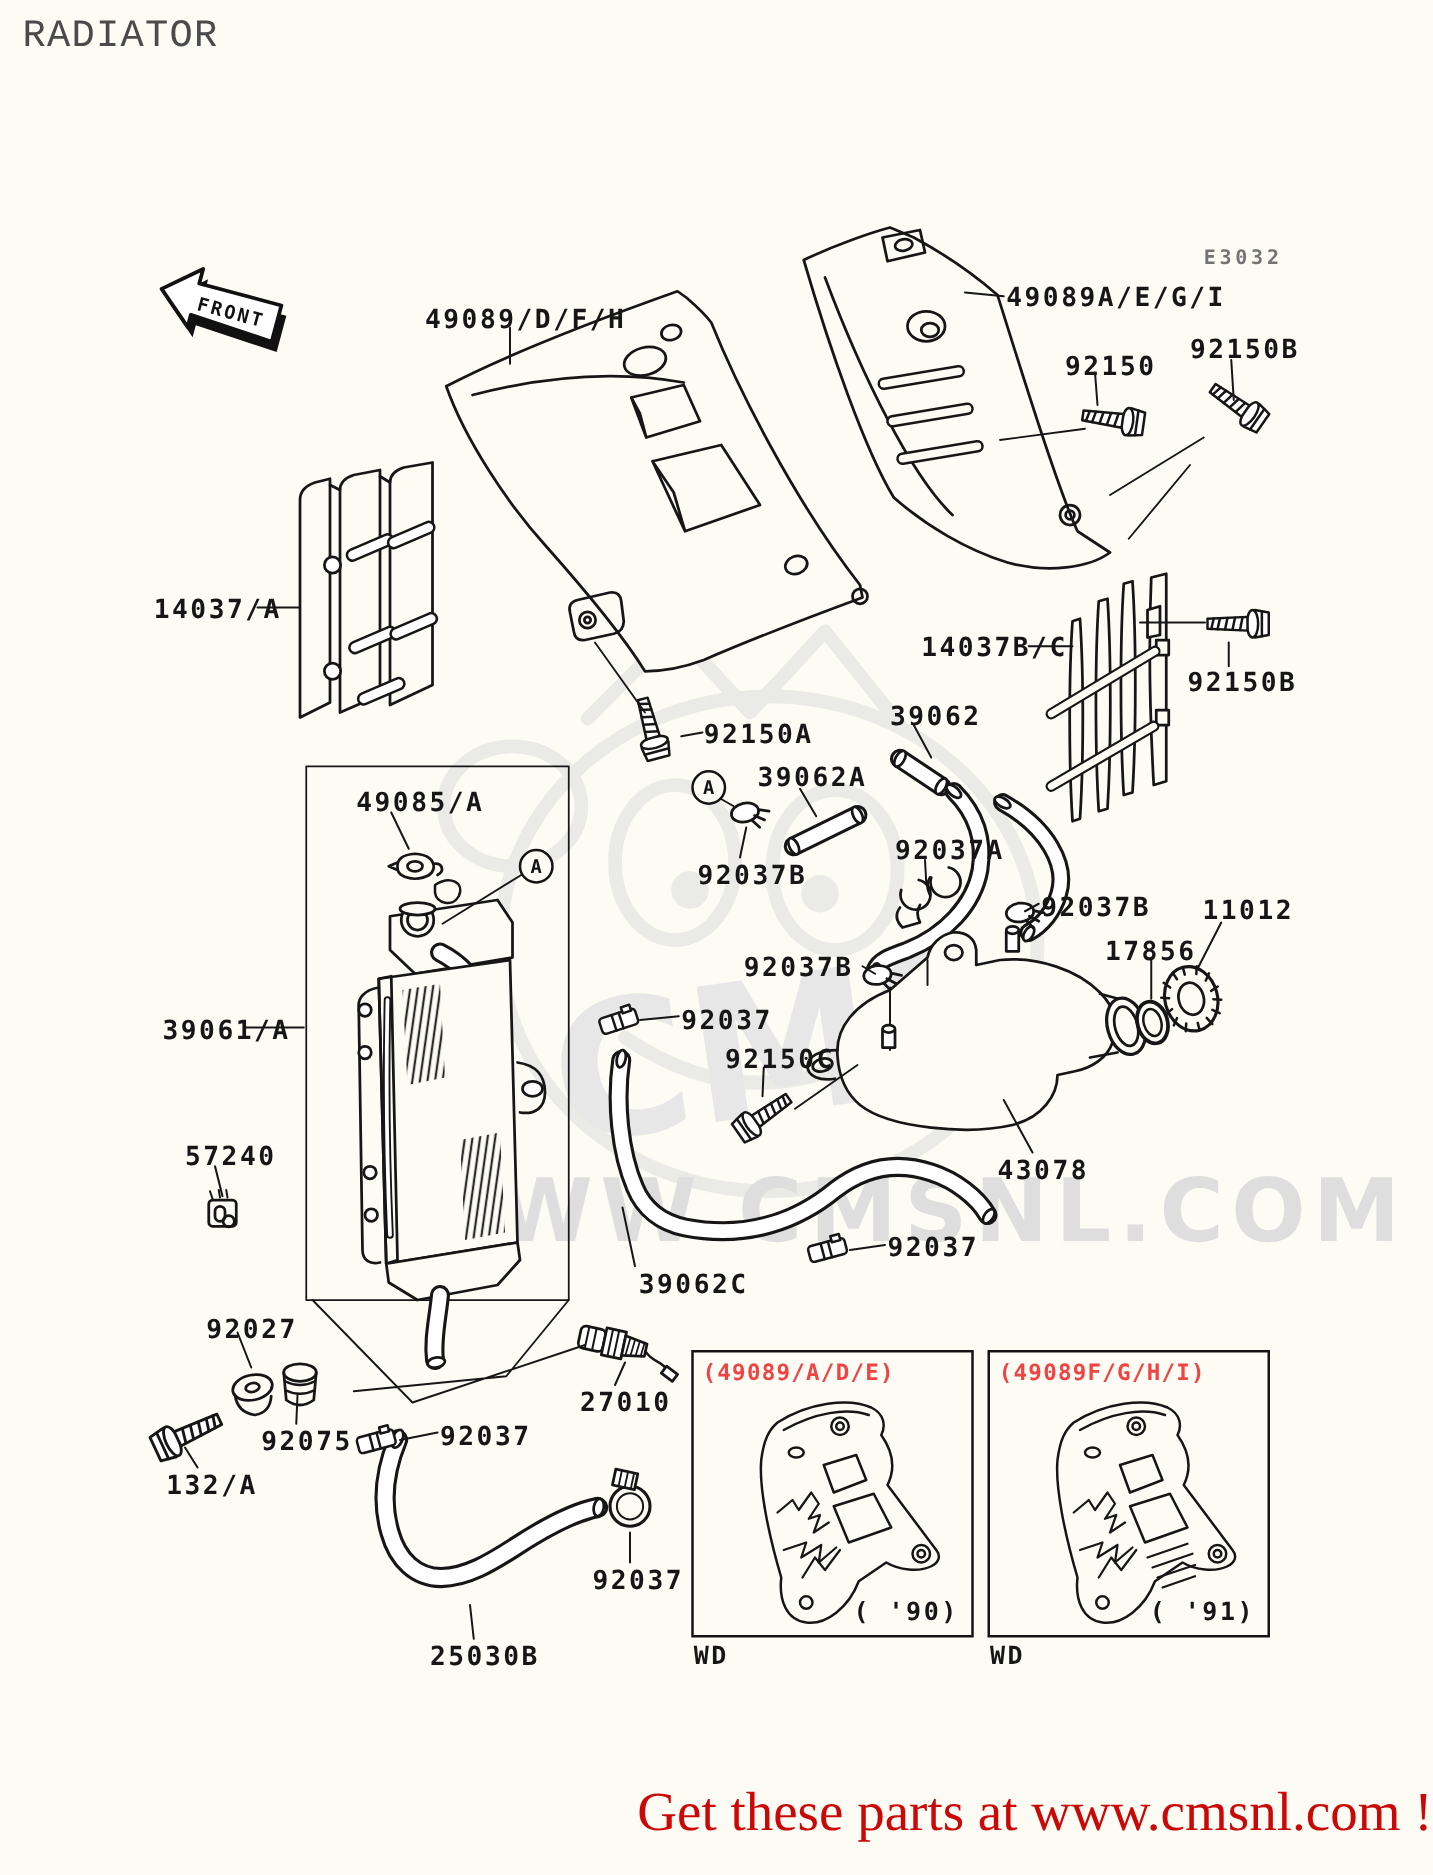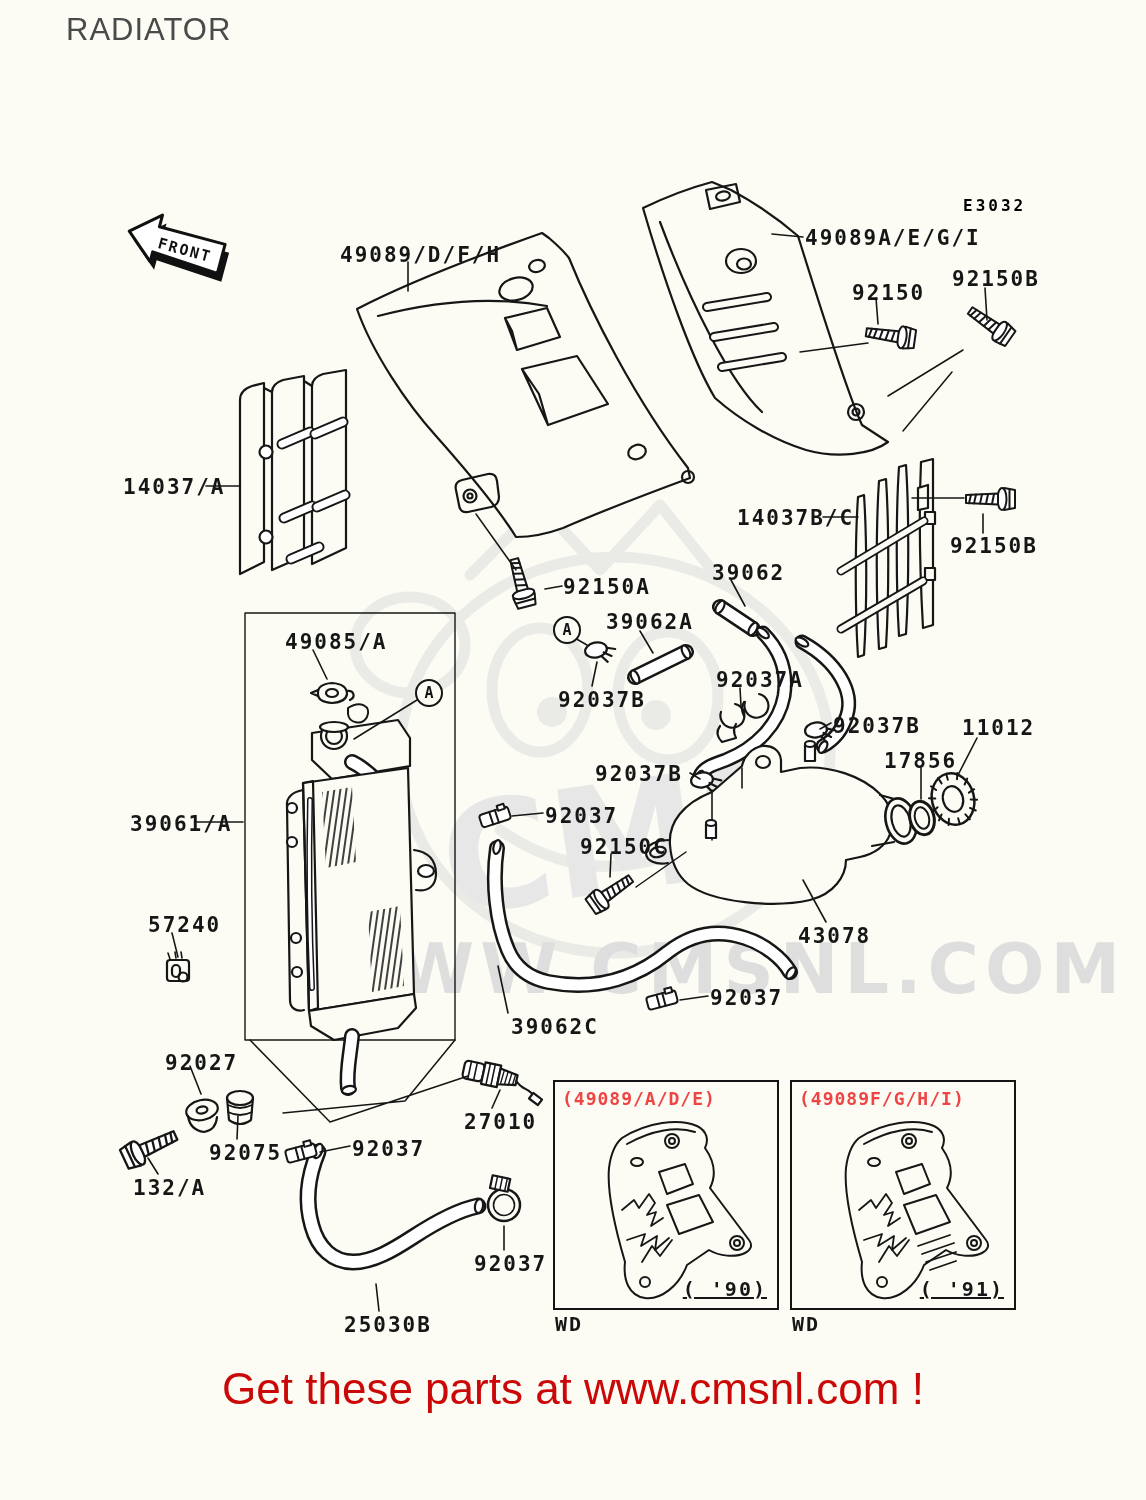--- a/index.html
+++ b/index.html
@@ -1,36 +1,36 @@
 <!DOCTYPE html>
 <html><head>
 <meta charset="utf-8">
 <style>
   html,body{margin:0;padding:0;}
   body{background:#fcfcf5;font-family:"DejaVu Sans Mono",monospace;}
   #stage{position:relative;width:1146px;height:1500px;background:#fcfcf5;overflow:hidden;}
   #diagram-svg{position:absolute;left:0;top:0;z-index:1;}
   .plabel{position:absolute;z-index:3;font-family:"DejaVu Sans Mono",monospace;
           font-weight:bold;font-size:21px;letter-spacing:2px;color:#161616;white-space:nowrap;}
-  #page-title{position:absolute;left:18px;top:12px;z-index:3;font-family:Liberation Sans, sans-serif;
-          font-size:31px;color:#4a4a4a;letter-spacing:1px;margin-left:48px;}
+  #page-title{position:absolute;left:18px;top:12px;z-index:3;font-family:Liberation Mono, monospace;
+          font-size:31px;color:#4a4a4a;letter-spacing:1px;}
   #diagram-code{position:absolute;left:963px;top:196px;z-index:3;font-family:"DejaVu Sans Mono",monospace;
-          font-weight:bold;font-size:16px;letter-spacing:3px;color:#000000;}
+          font-weight:bold;font-size:16px;letter-spacing:3px;color:#737373;}
   .amark{position:absolute;z-index:3;width:24px;height:24px;border:2.2px solid #141414;border-radius:50%;
          background:#fcfcf5;text-align:center;font:bold 15px/24px "DejaVu Sans Mono",monospace;color:#141414;}
   .inset{position:absolute;z-index:2;width:222px;height:226px;border:2px solid #141414;}
   .inset-title{position:absolute;left:7px;top:6px;font:bold 18px "DejaVu Sans Mono",monospace;
          letter-spacing:1px;color:#ef4444;white-space:nowrap;}
   .inset-year{position:absolute;right:10px;bottom:7px;font:bold 20px "DejaVu Sans Mono",monospace;
-         letter-spacing:2px;color:#161616;text-decoration:underline;}
+         letter-spacing:2px;color:#161616;}
   .inset-wd{position:absolute;left:0;top:230px;width:100%;text-align:left;
          font:bold 20px "DejaVu Sans Mono",monospace;letter-spacing:2px;color:#161616;}
   .inset svg{position:absolute;left:0;top:0;}
-  #footer-link{position:absolute;left:0;top:1364px;width:100%;z-index:3;text-align:center;
-         font-family:Liberation Sans, sans-serif;font-size:44px;color:#cb0808;text-decoration:none;}
+  #footer-link{position:absolute;left:0;top:1424px;width:100%;z-index:3;text-align:right;
+         font-family:Liberation Serif, serif;font-size:44px;color:#cb0808;text-decoration:none;}
 </style>
 </head>
 <body>
 
 <div id="stage">
 
   <svg id="diagram-svg" width="1146" height="1500" viewBox="0 0 1146 1500" fill="none" stroke="#161616" stroke-width="2.2" stroke-linecap="round" stroke-linejoin="round">
 
     <defs>
       <pattern id="fins" width="6" height="10" patternUnits="userSpaceOnUse" patternTransform="rotate(8)">

